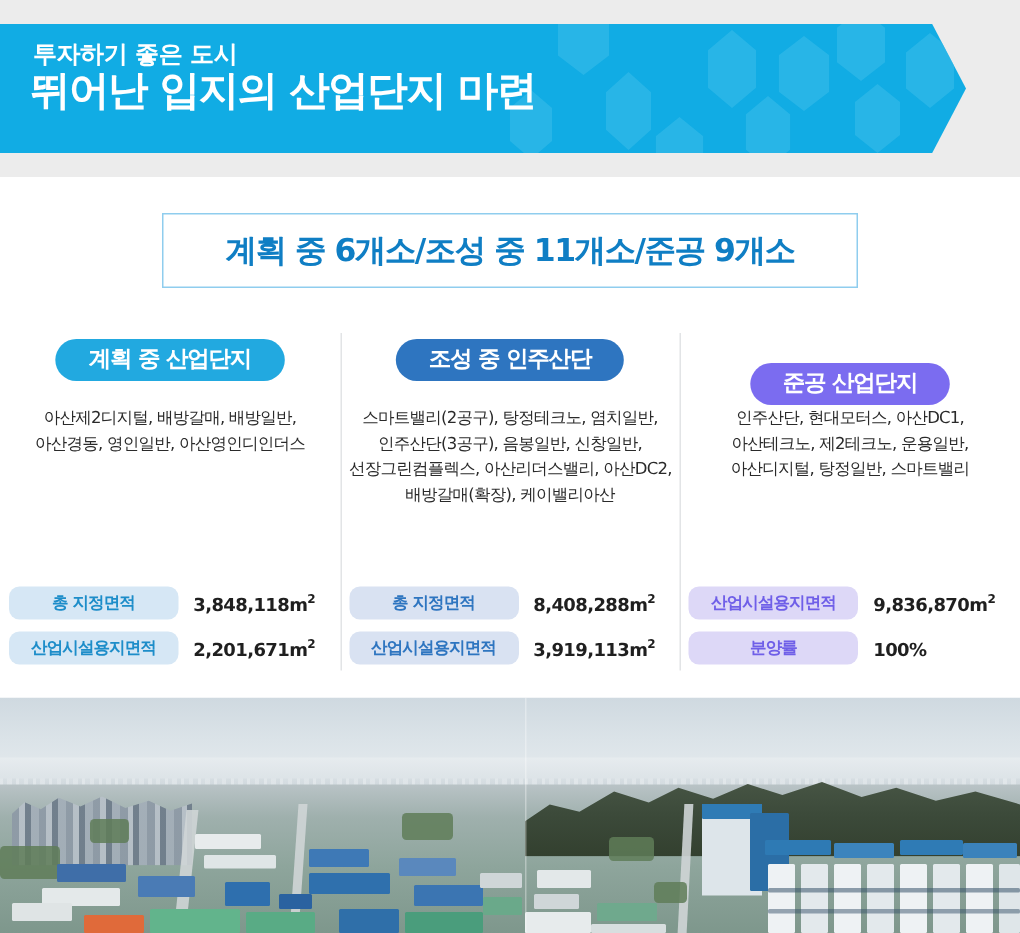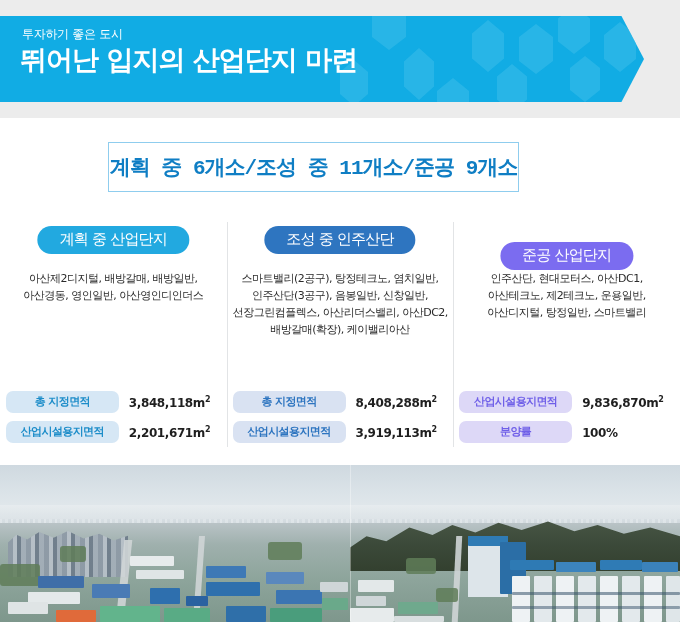--- a/index.html
+++ b/index.html
@@ -62,50 +62,49 @@
   .hex.h7 { left: 558px; top: -10px;  width: 32px; height: 48px; }
   .hex.h8 { left: 570px; top: 40px;   width: 30px; height: 46px; }
   .hex.h9 { left: 604px; top: 6px;    width: 32px; height: 50px; }
   .hex.h10{ left: 340px; top: 44px;   width: 28px; height: 46px; }
 
   .banner-sub {
     position: absolute;
     left: 22px;
     top: 10px;
     color: #ffffff;
-    font-size: 12px;
-    font-weight: normal;
+    font-size: 16px;
+    font-weight: bold;
     letter-spacing: -.3px;
     white-space: nowrap;
   }
   .banner-title {
     position: absolute;
     left: 20px;
     top: 26px;
     color: #ffffff;
     font-size: 27px;
     font-weight: bold;
     letter-spacing: -1px;
     white-space: nowrap;
   }
 
   
   .summary-box {
     position: absolute;
     left: 108px;
     top: 142px;
-    width: 411px;
+    width: 464px;
     height: 50px;
     border: 1px solid #8fcdee;
     background: #ffffff;
     display: flex;
     align-items: center;
     justify-content: center;
     box-sizing: border-box;
-    font-family: Liberation Mono, monospace;
   }
   .summary-text {
     color: #0f7ec4;
     font-size: 21px;
     font-weight: bold;
     letter-spacing: -1px;
     white-space: nowrap;
   }
 
   
@@ -134,21 +133,21 @@
   }
 
   .col-head {
     position: absolute;
     top: 8px;
     left: 50%;
     transform: translateX(-50%);
     border-radius: 16px;
     color: #ffffff;
     font-size: 15px;
-    font-weight: normal;
+    font-weight: bold;
     letter-spacing: -.8px;
     white-space: nowrap;
     padding: 6px 22px 7px;
     line-height: 1;
   }
   .col1 .col-head { background: #22a9e0; }
   .col2 .col-head { background: #2e75c0; }
   .col3 .col-head { background: #7b6cf0; margin-top: 16px; }
 
   .col-list {

